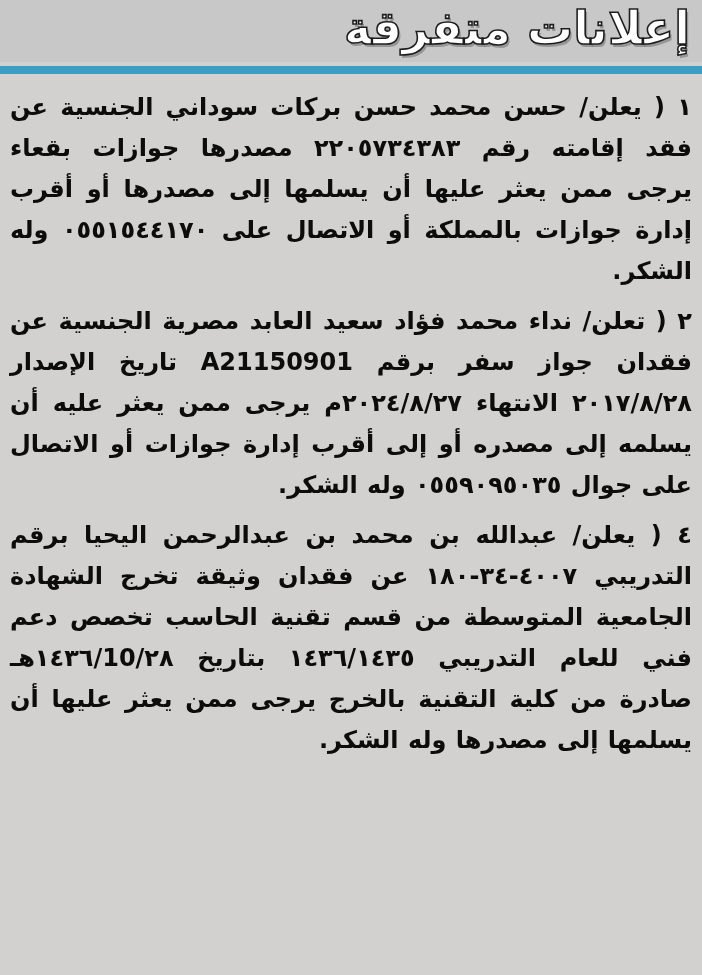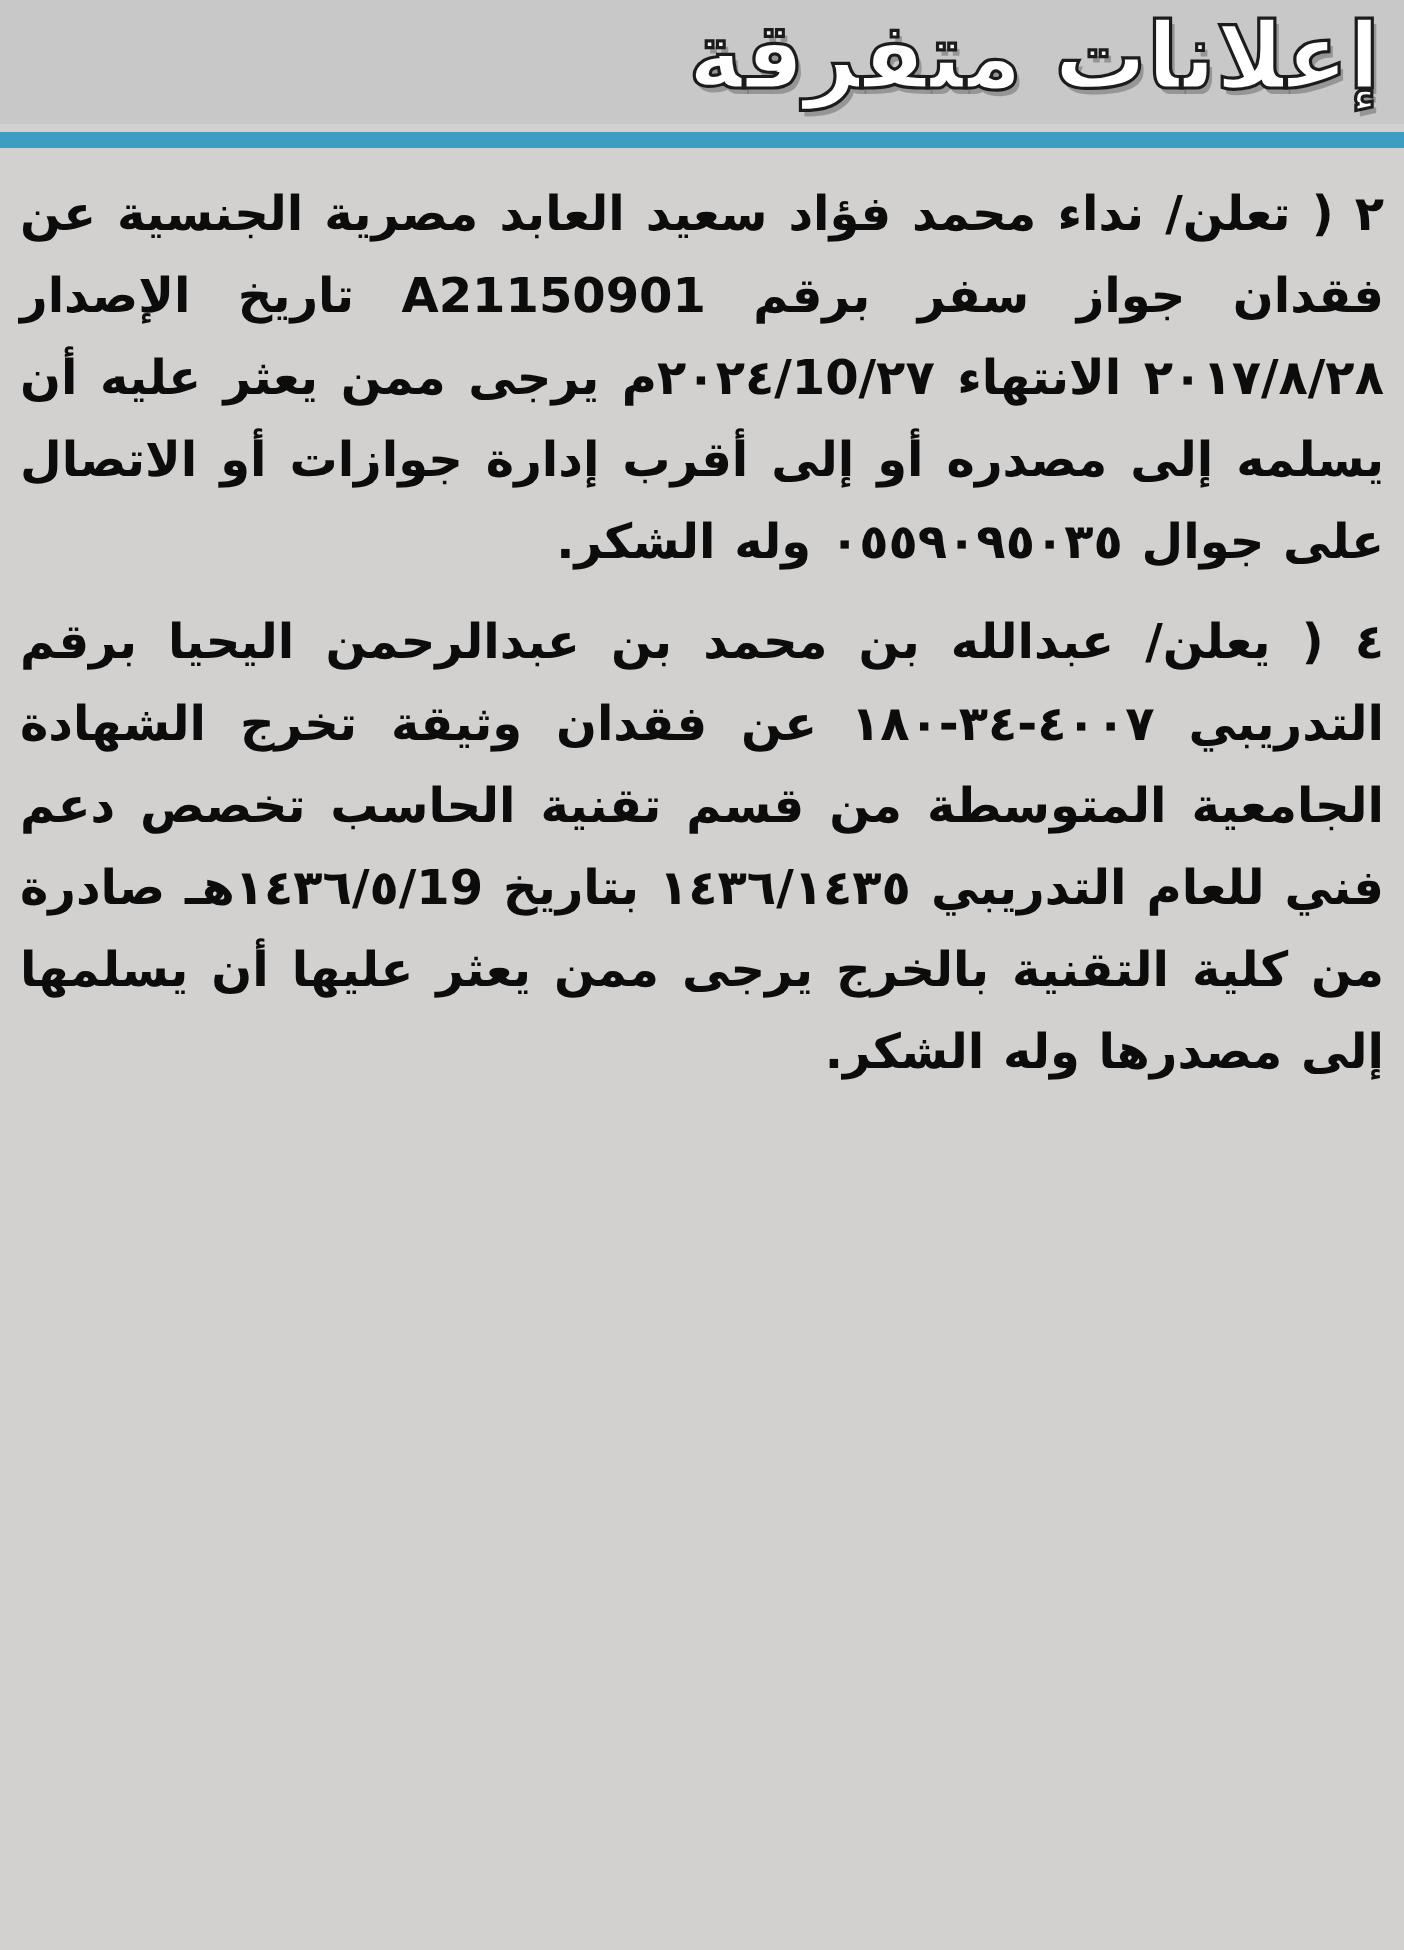--- a/index.html
+++ b/index.html
@@ -53,17 +53,18 @@
 
 <div class="page">
 
   <div class="header-band">
     <div class="header-title">إعلانات متفرقة</div>
   </div>
 
   <div class="accent-bar"></div>
 
   <div class="ads">
-    <p class="ad">٢ ( تعلن/ نداء محمد فؤاد سعيد العابد مصرية الجنسية عن فقدان جواز سفر برقم A21150901 تاريخ الإصدار ٢٠١٧/٨/٢٨ الانتهاء ٢٠٢٤/10/٢٧م يرجى ممن يعثر عليه أن يسلمه إلى مصدره أو إلى أقرب إدارة جوازات أو الاتصال على جوال ٠٥٥٩٠٩٥٠٣٥ وله الشكر.</p>
-    <p class="ad">٤ ( يعلن/ عبدالله بن محمد بن عبدالرحمن اليحيا برقم التدريبي ٤٠٠٧-٣٤-١٨٠ عن فقدان وثيقة تخرج الشهادة الجامعية المتوسطة من قسم تقنية الحاسب تخصص دعم فني للعام التدريبي ١٤٣٦/١٤٣٥ بتاريخ ١٤٣٦/٥/19هـ صادرة من كلية التقنية بالخرج يرجى ممن يعثر عليها أن يسلمها إلى مصدرها وله الشكر.</p>
+    <p class="ad">١ ( يعلن/ حسن محمد حسن بركات سوداني الجنسية عن فقد إقامته رقم ٢٢٠٥٧٣٤٣٨٣ مصدرها جوازات بقعاء يرجى ممن يعثر عليها أن يسلمها إلى مصدرها أو أقرب إدارة جوازات بالمملكة أو الاتصال على ٠٥٥١٥٤٤١٧٠ وله الشكر.</p>
+    <p class="ad">٢ ( تعلن/ نداء محمد فؤاد سعيد العابد مصرية الجنسية عن فقدان جواز سفر برقم A21150901 تاريخ الإصدار ٢٠١٧/٨/٢٨ الانتهاء ٢٠٢٤/٨/٢٧م يرجى ممن يعثر عليه أن يسلمه إلى مصدره أو إلى أقرب إدارة جوازات أو الاتصال على جوال ٠٥٥٩٠٩٥٠٣٥ وله الشكر.</p>
+    <p class="ad">٤ ( يعلن/ عبدالله بن محمد بن عبدالرحمن اليحيا برقم التدريبي ٤٠٠٧-٣٤-١٨٠ عن فقدان وثيقة تخرج الشهادة الجامعية المتوسطة من قسم تقنية الحاسب تخصص دعم فني للعام التدريبي ١٤٣٦/١٤٣٥ بتاريخ ١٤٣٦/10/٢٨هـ صادرة من كلية التقنية بالخرج يرجى ممن يعثر عليها أن يسلمها إلى مصدرها وله الشكر.</p>
   </div>
 
 </div>
 
 </body></html>

